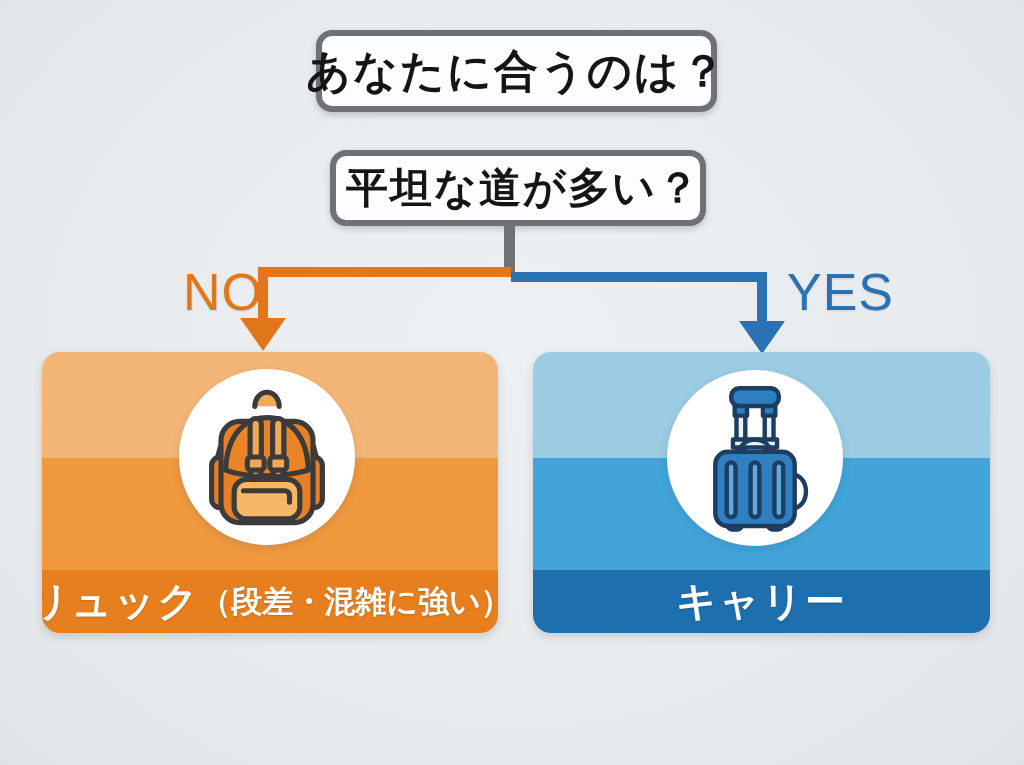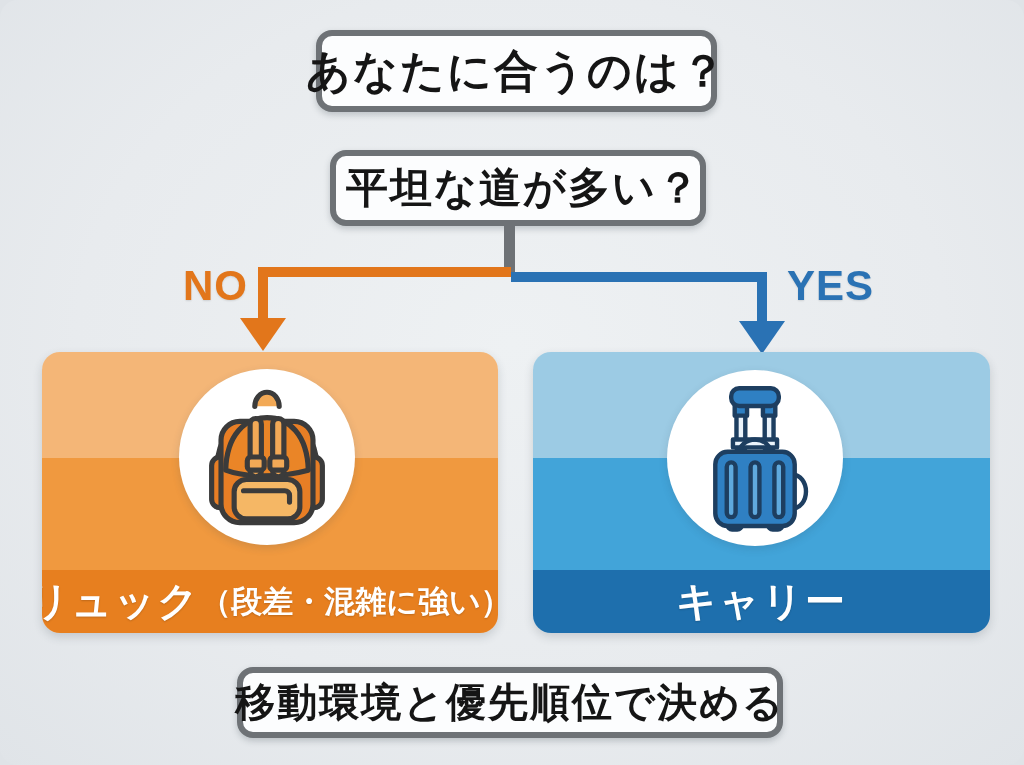--- a/index.html
+++ b/index.html
@@ -33,21 +33,21 @@
   .yes-v{left:757px;top:272px;width:10px;height:51px;}
   .no-v,.yes-v{width:10px;}
   .ahead{
     position:absolute;width:0;height:0;
     border-left:23px solid transparent;border-right:23px solid transparent;
     border-top:33px solid #000;
   }
   .no-a{left:240px;top:318px;}
   .yes-a{left:739px;top:321px;}
   .branch-label{
-    position:absolute;font-size:42px;font-weight:700;letter-spacing:1px;
+    position:absolute;font-size:52px;font-weight:400;letter-spacing:1px;
     text-shadow:0 1px 2px rgba(0,0,0,.12);
   }
   .no-label{left:183px;top:262px;}
   .yes-label{left:787px;top:262px;text-align:center;}
   
   .card{
     position:absolute;top:352px;height:281px;border-radius:18px;overflow:hidden;
     box-shadow:0 4px 10px rgba(50,60,70,.18);
   }
   .card-left{left:42px;width:456px;}
@@ -137,15 +137,14 @@
         <rect x="34" y="156" width="16" height="10" rx="5" fill="#2f80c3"></rect>
         <rect x="80" y="156" width="16" height="10" rx="5" fill="#2f80c3"></rect>
         <rect x="20" y="78" width="90" height="84" rx="14" fill="#2f80c3"></rect>
         <rect x="33" y="90" width="10" height="62" rx="5" fill="#5fa9dd"></rect>
         <rect x="60" y="90" width="10" height="62" rx="5" fill="#5fa9dd"></rect>
         <rect x="87" y="90" width="10" height="62" rx="5" fill="#5fa9dd"></rect>
       </svg>
     </div>
   </div>
 
-  <div class="wbox bottom-box">移動環境と優先順位で決める</div>
 
 </div>
 
 </body></html>

